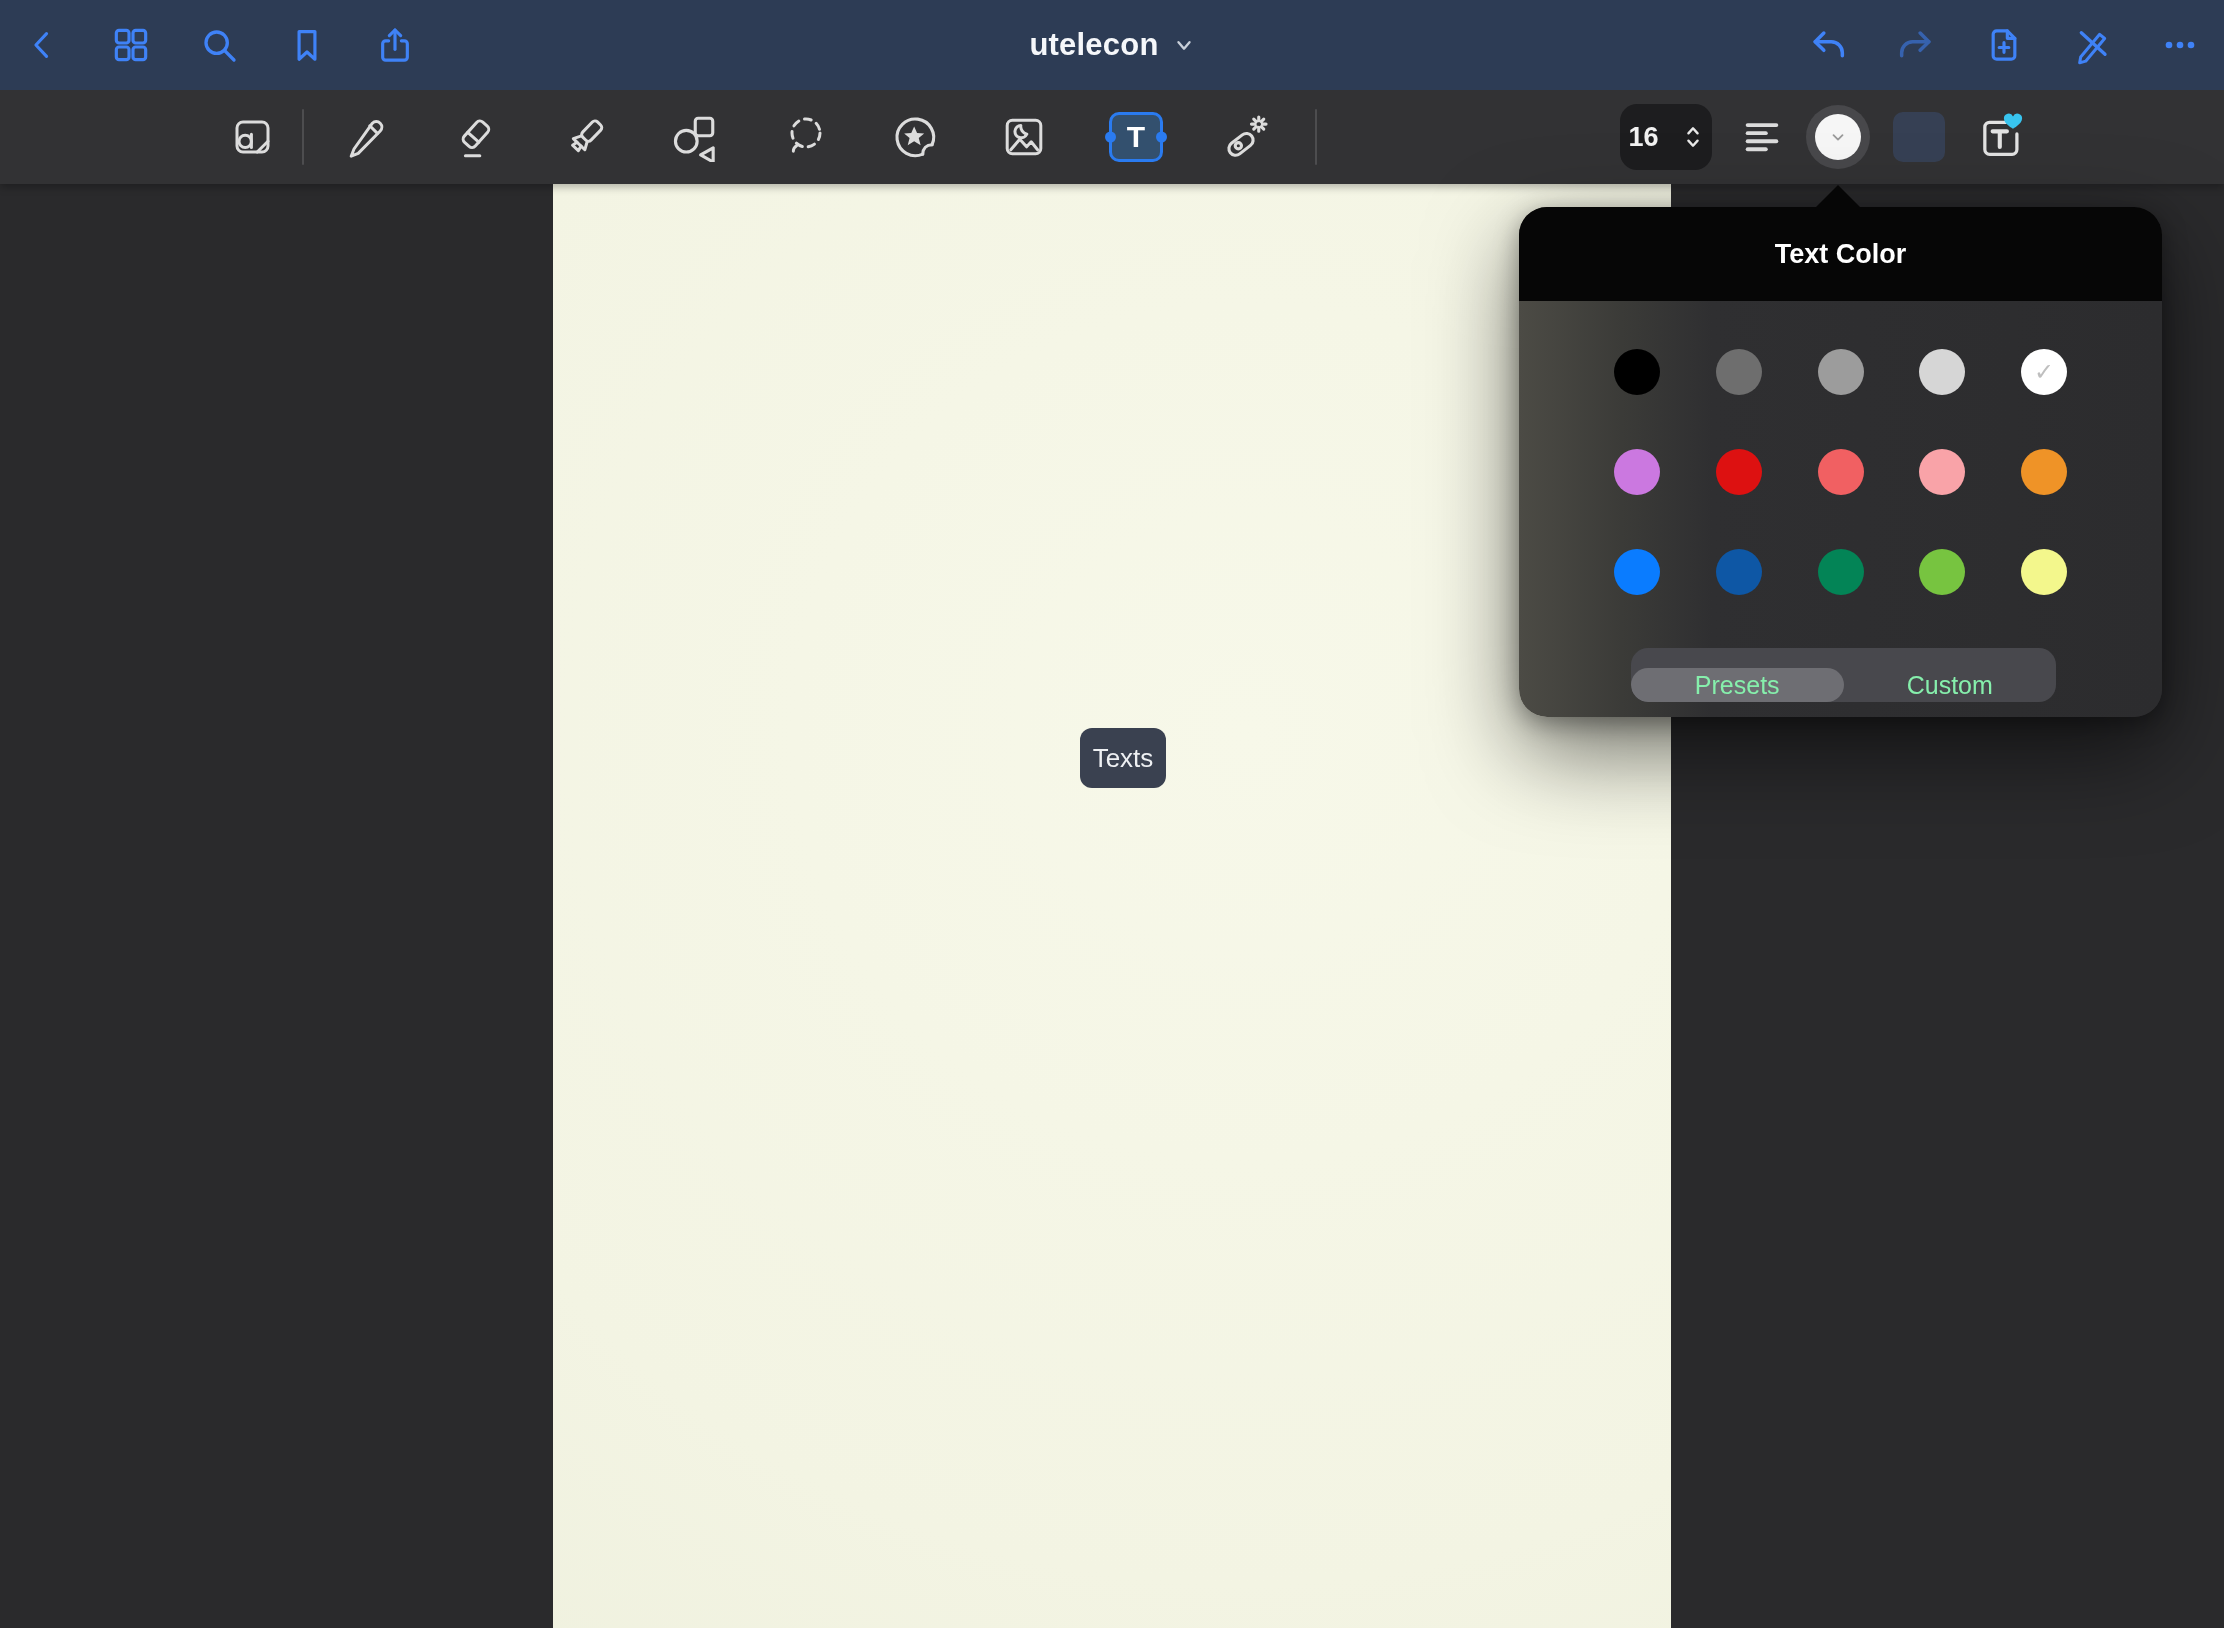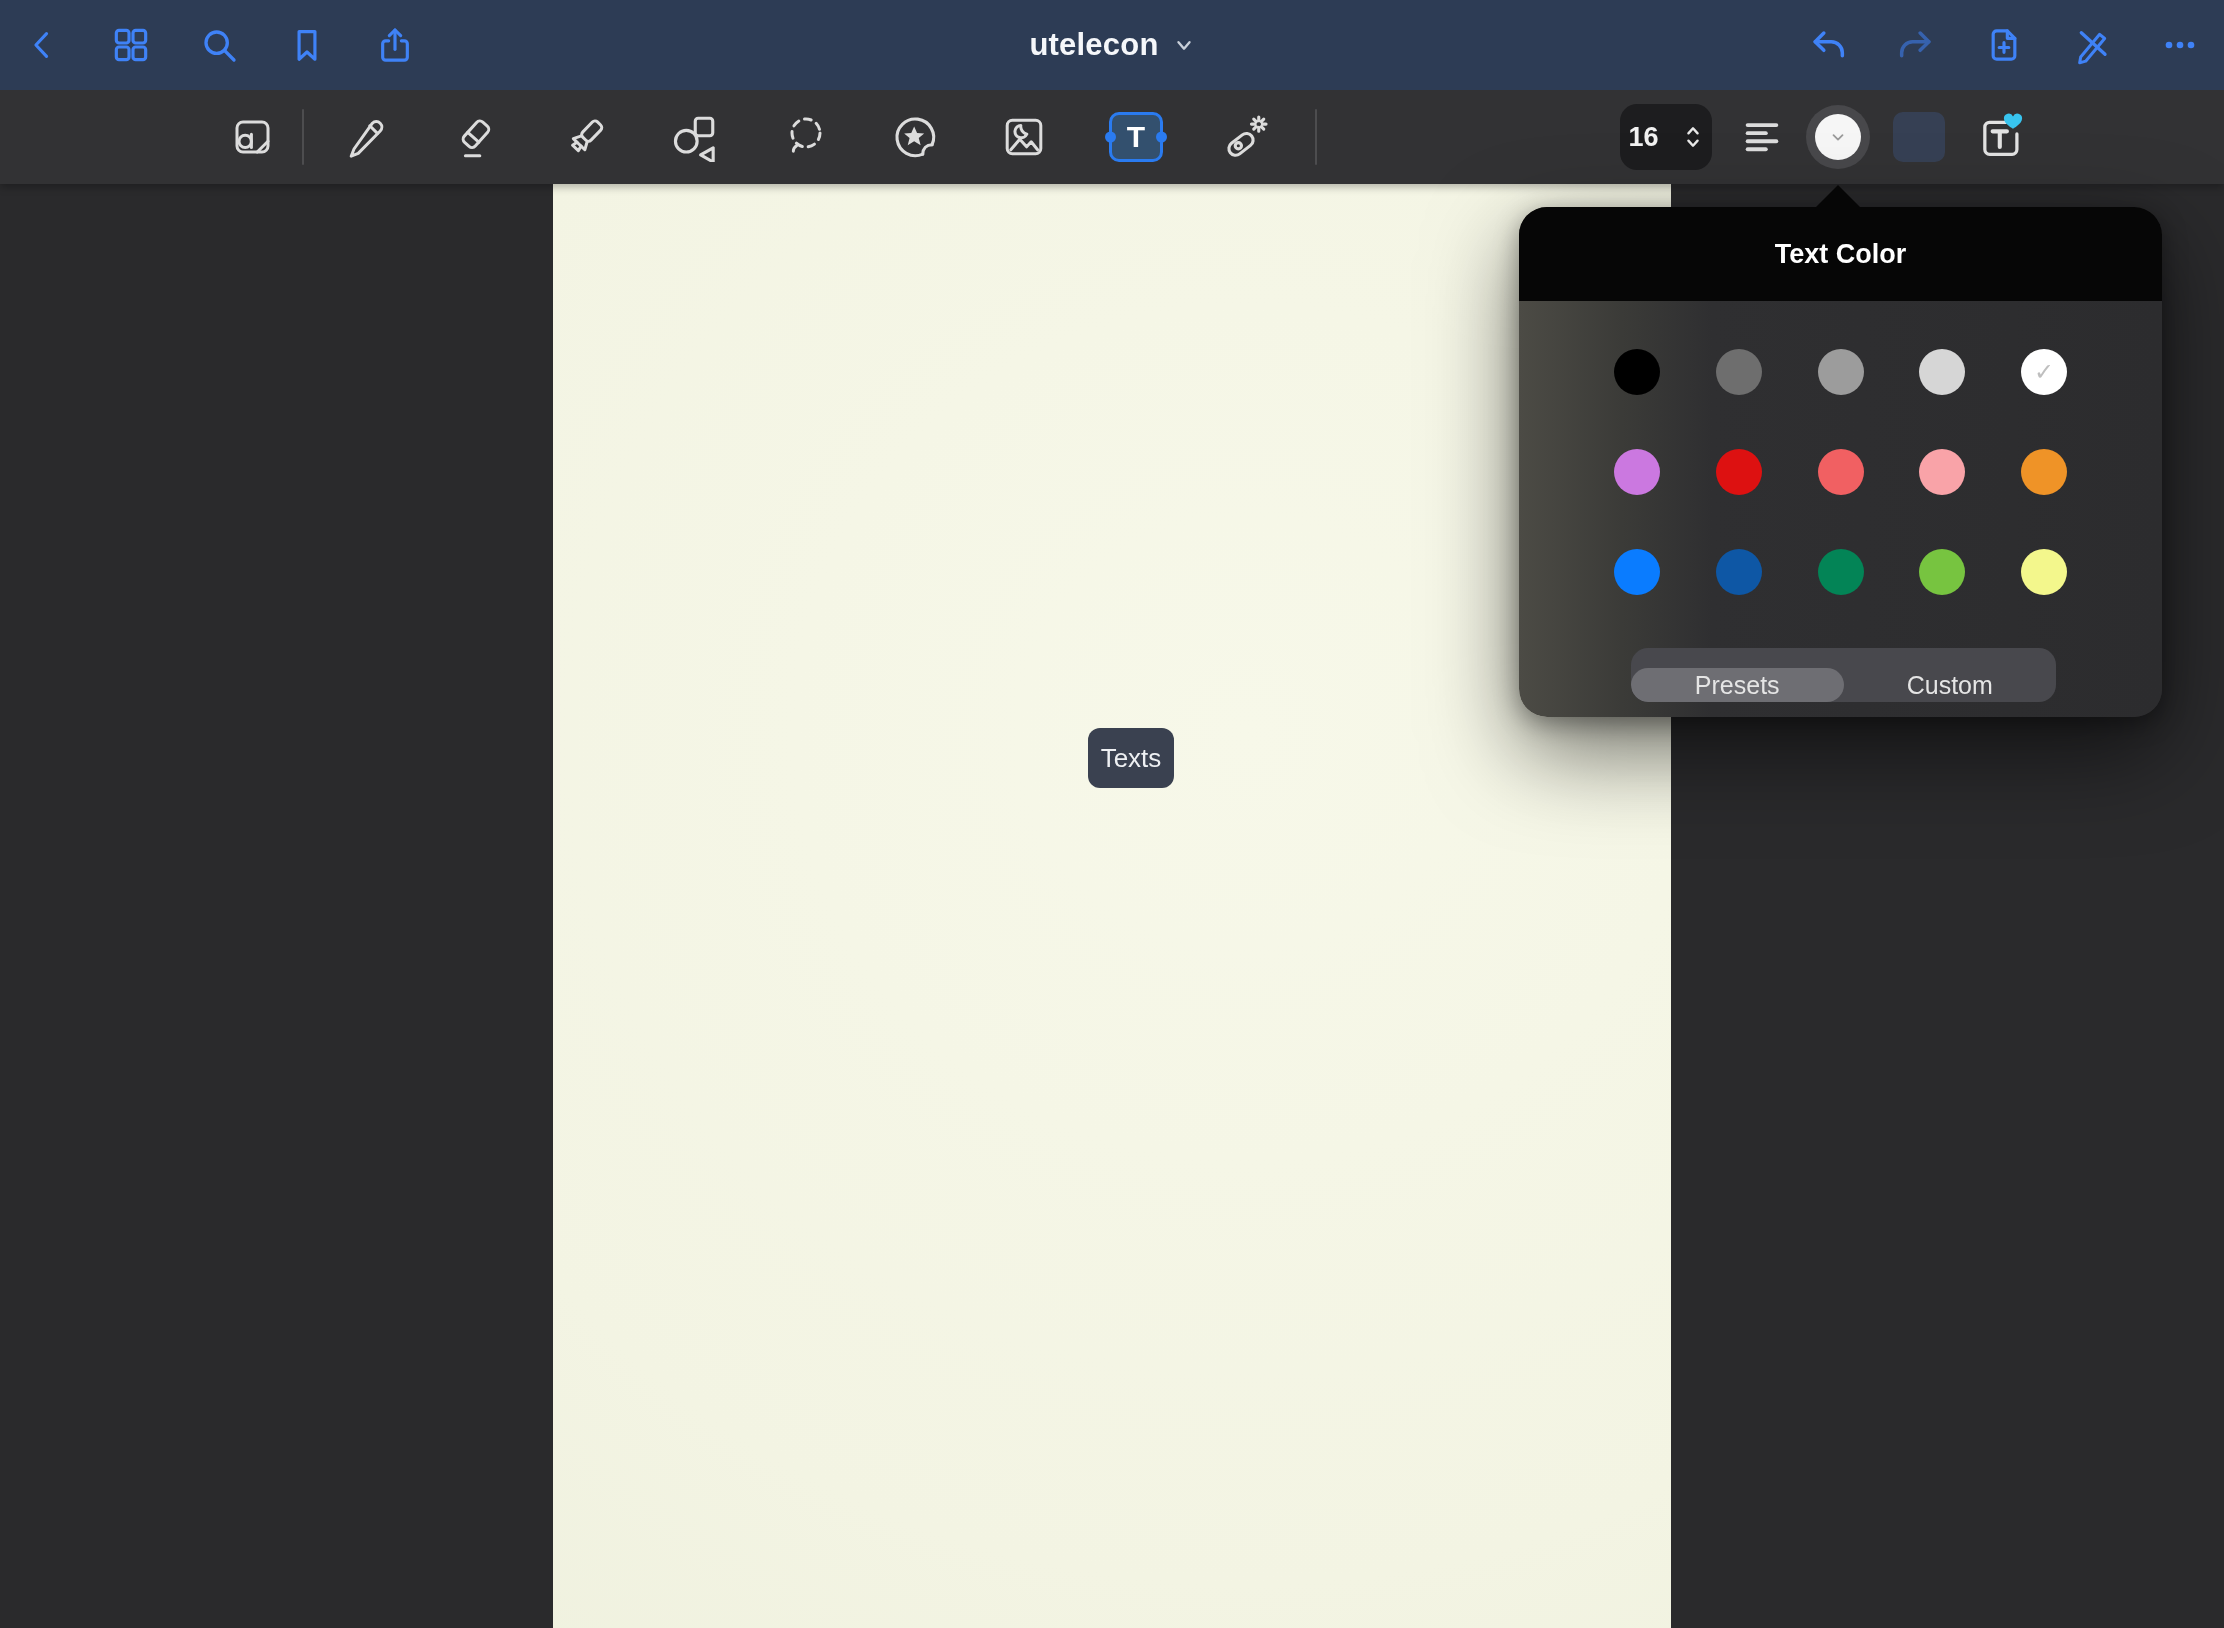--- a/index.html
+++ b/index.html
@@ -80,21 +80,21 @@
   
   .paper{
     position:absolute;left:553px;top:184px;width:1118px;height:1444px;
     background:radial-gradient(130% 95% at 62% 38%, #f7f8e9 0%, #f3f4e3 62%, #edefdc 100%);
     z-index:1;
   }
   .text-object{
     position:absolute;left:1080px;top:728px;width:86px;height:60px;
     background:var(--text_object_bg);border-radius:12px;z-index:5;
     display:flex;align-items:center;justify-content:center;
-    color:#eef0f3;font-size:26px;margin-left:8px;
+    color:#eef0f3;font-size:26px;
   }
 
   
   .popover{
     position:absolute;left:1519px;top:207px;width:643px;height:510px;
     border-radius:28px;z-index:50;
     background:linear-gradient(90deg,#4c4b45 0%,#3b3b38 16%,#2f2f31 30%,#2c2c2e 100%);
     box-shadow:0 34px 90px rgba(0,0,0,.55), 0 6px 24px rgba(0,0,0,.35);
   }
   .popover .arrow{
@@ -117,21 +117,21 @@
   }
   .swatch .check{color:#bfbfbf;font-size:24px;line-height:1;}
 
   .segmented{
     position:absolute;left:112px;top:441px;width:425px;height:54px;
     background:var(--segment_container_bg);border-radius:17px;
     display:flex;overflow:hidden;
   }
   .segment{
     flex:1;display:flex;align-items:center;justify-content:center;
-    color:#e5e5e5;font-size:25px;margin-top:20px;
+    color:#86efac;font-size:25px;margin-top:20px;
   }
   .segment.selected{background:var(--segment_selected_bg);border-radius:17px;}
 </style>
 </head>
 <body>
 
 <div class="top-bar">
 
   <div class="tb-title">
     <span class="title-text">utelecon</span>

